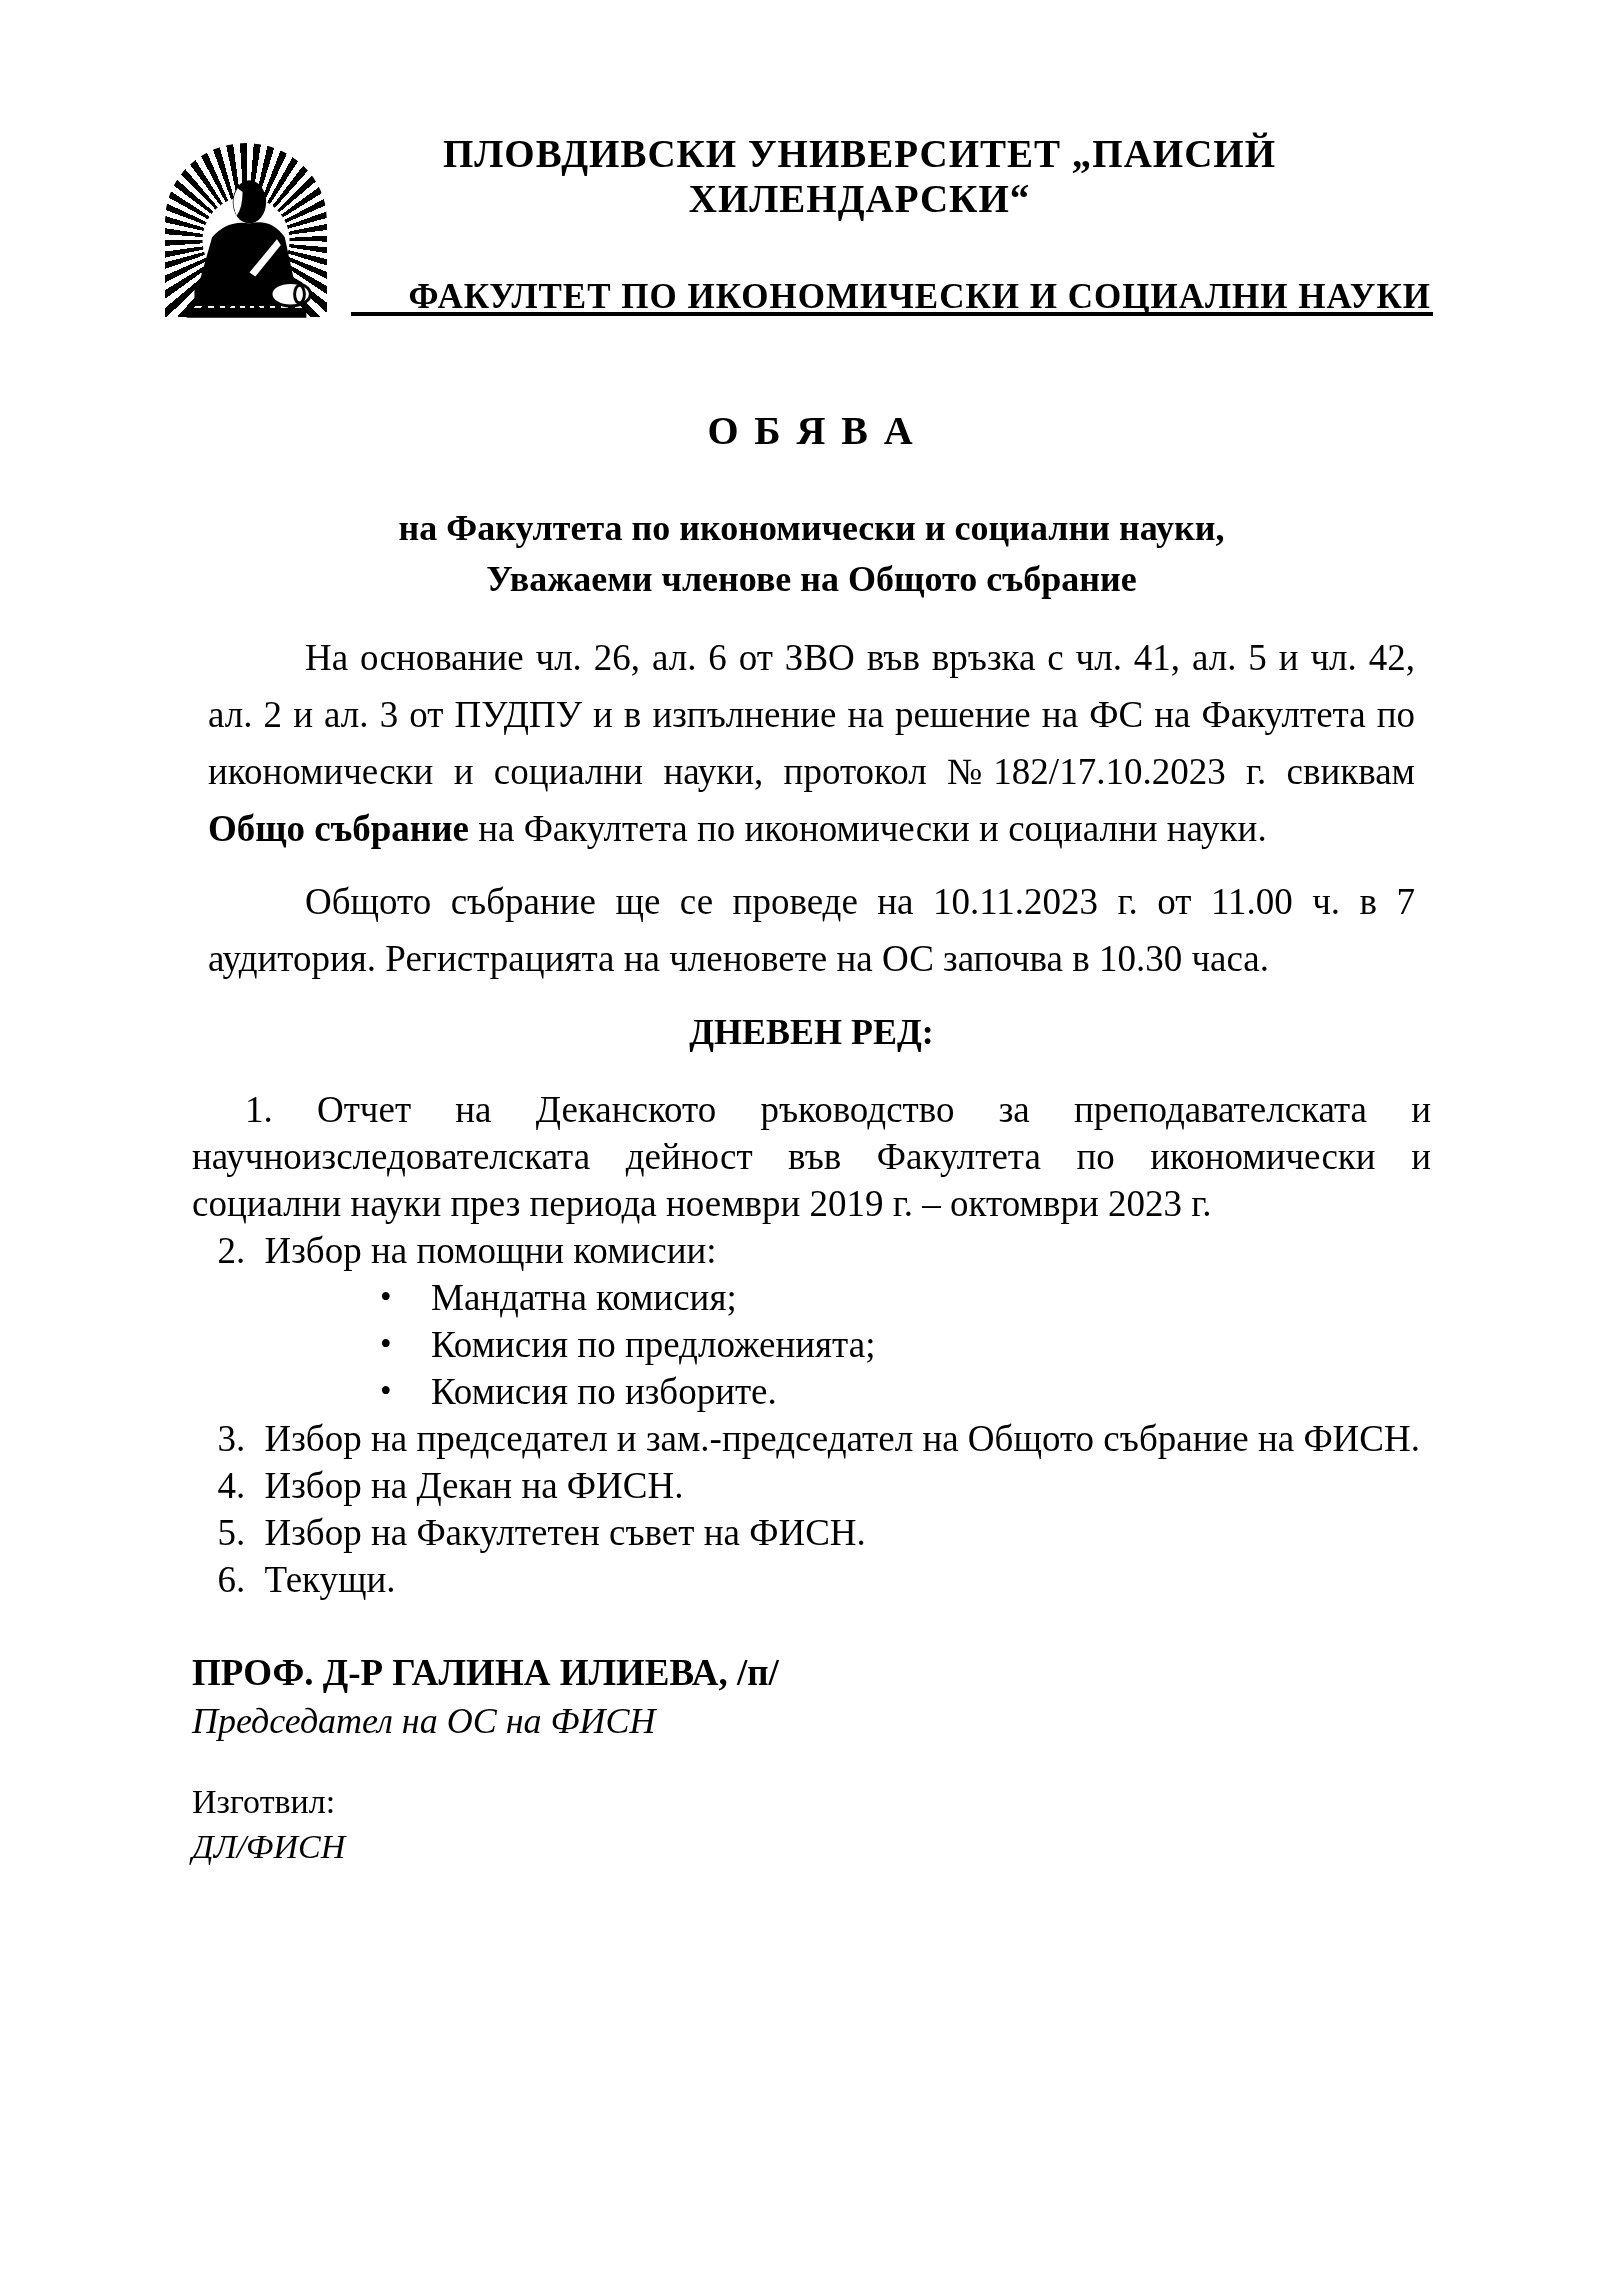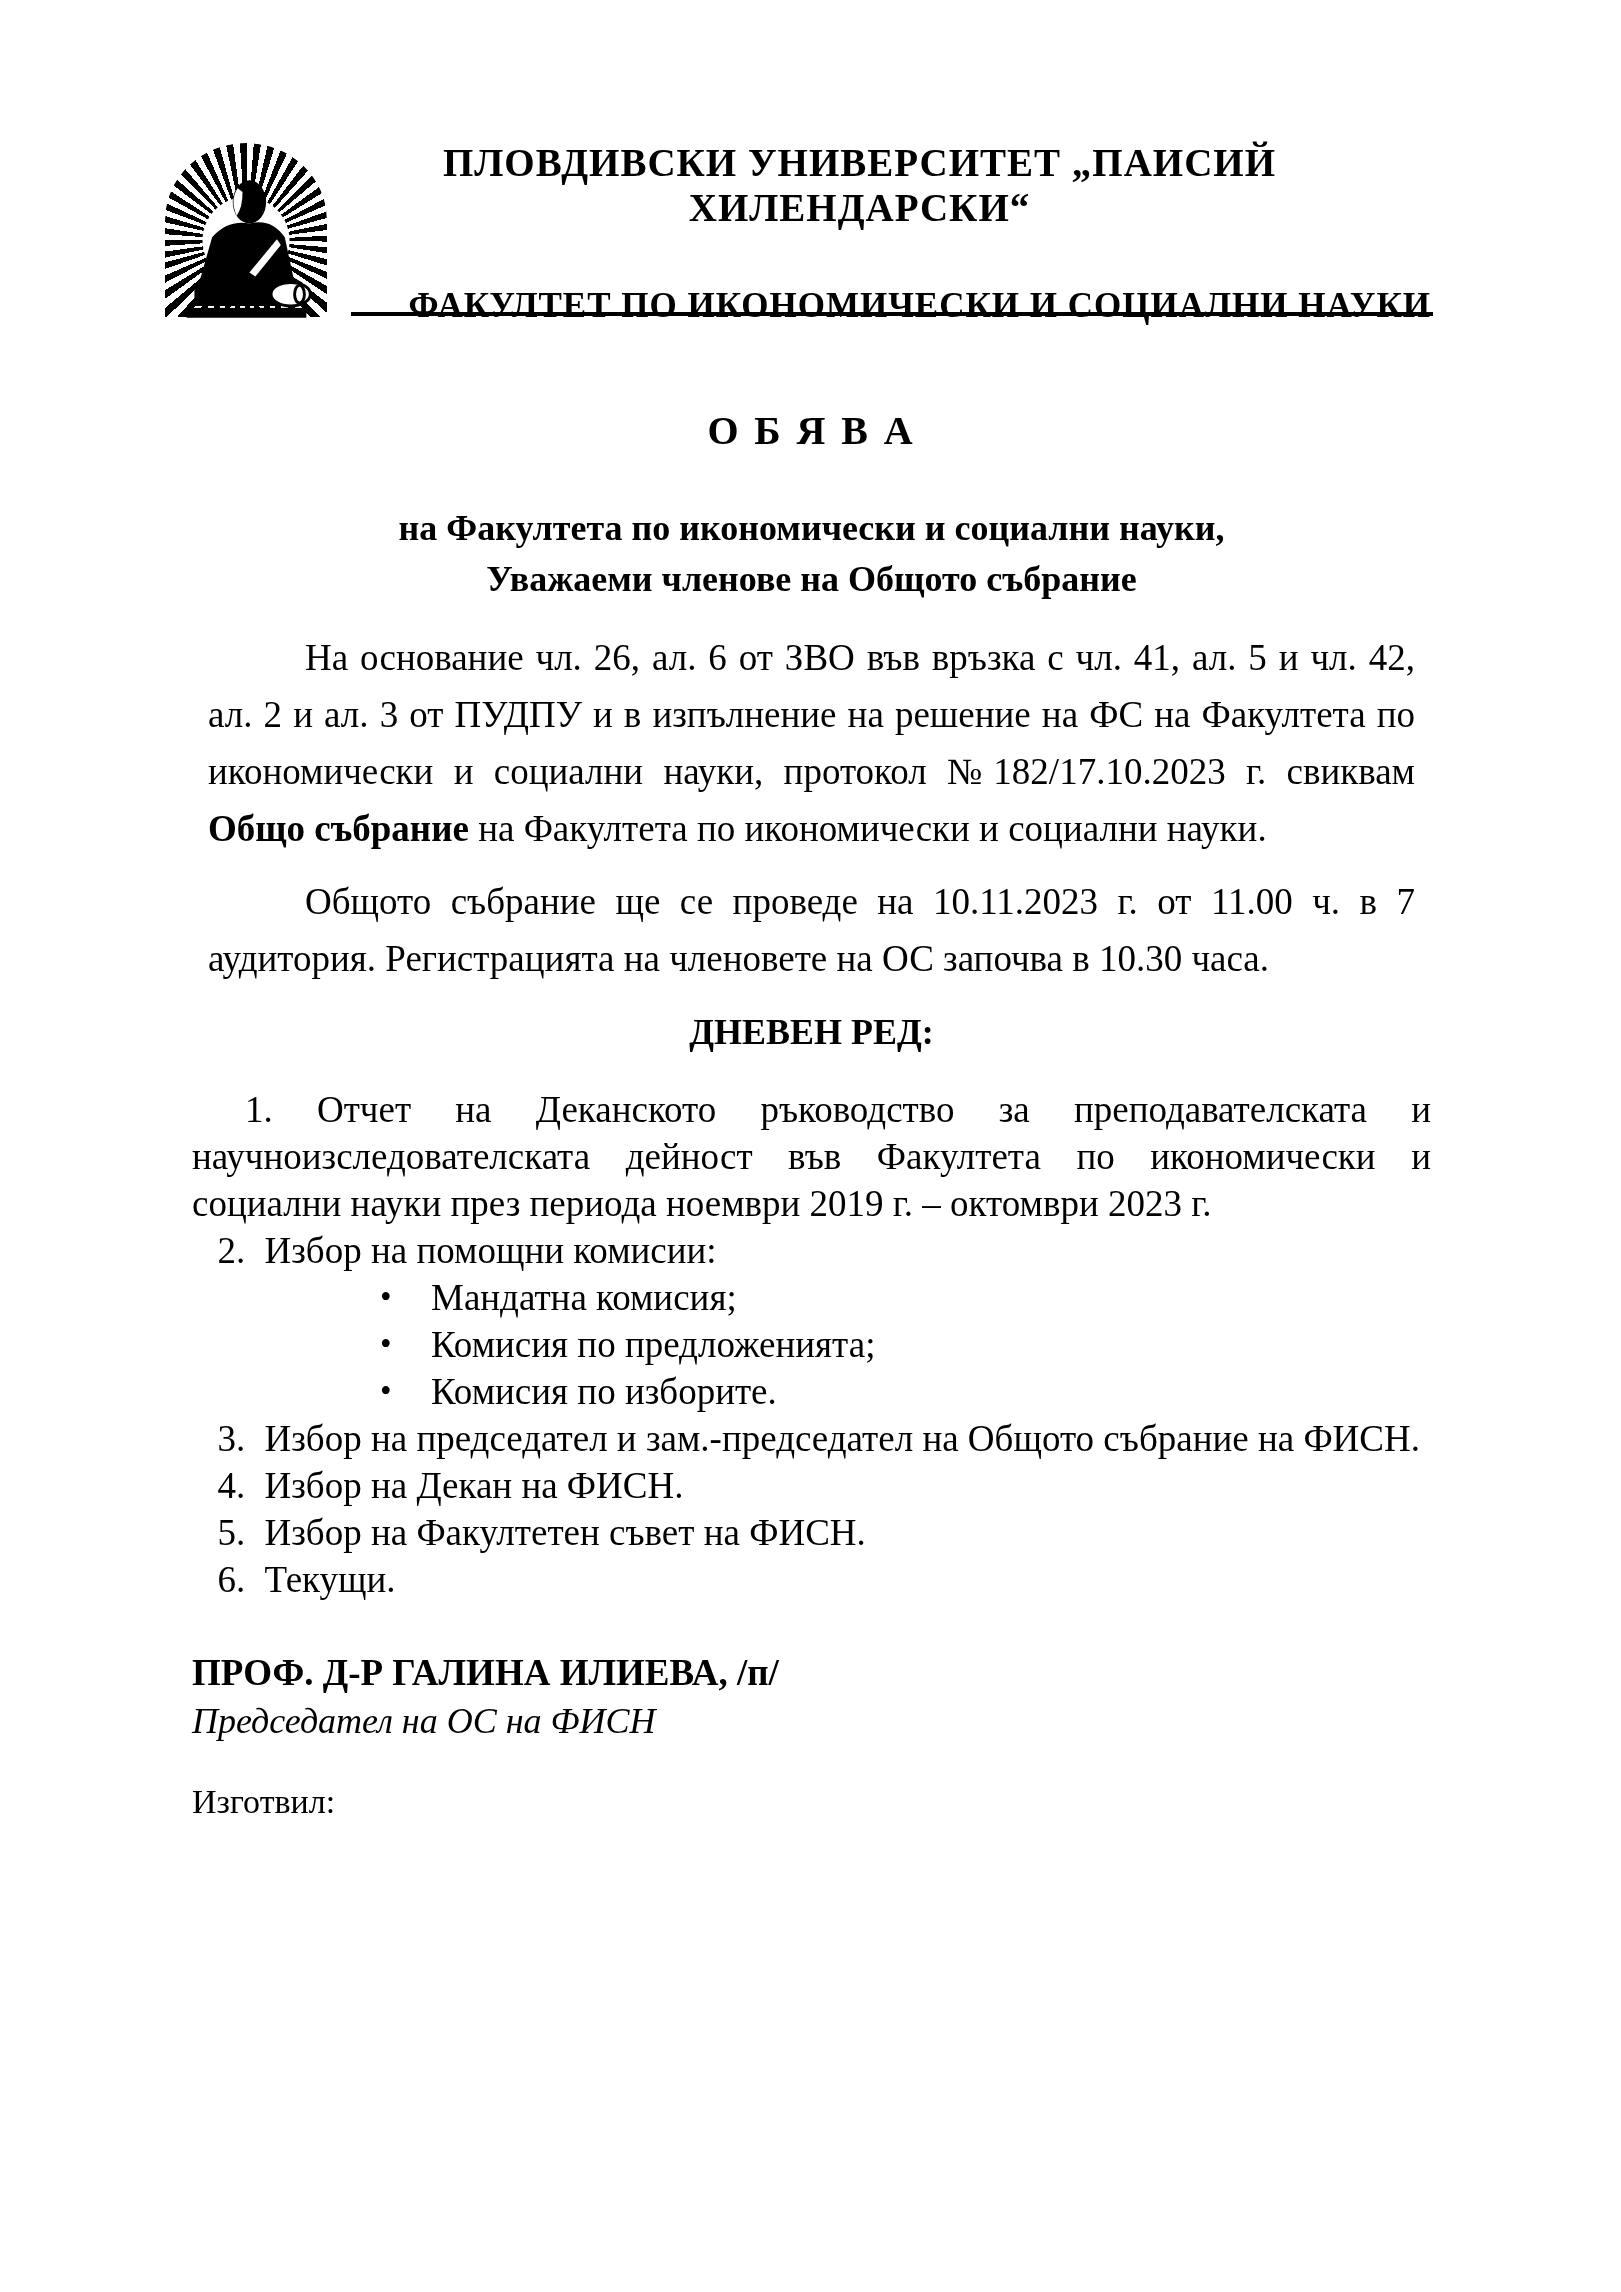--- a/index.html
+++ b/index.html
@@ -18,21 +18,21 @@
   }
   .logo .rays{
     position:absolute;inset:0;
     background:repeating-conic-gradient(from -102deg at 50% 56%, #000 0deg 4.2deg, transparent 4.2deg 8.2deg);
     border-radius:52% 52% 0 0 / 46% 46% 0 0;
     -webkit-mask:radial-gradient(circle at 50% 56%, transparent 0 43px, #000 44px);
             mask:radial-gradient(circle at 50% 56%, transparent 0 43px, #000 44px);
   }
   .logo svg{position:absolute;inset:0;}
   .header-text{
-    position:absolute;left:288px;right:190px;top:140px;
+    position:absolute;left:288px;right:190px;top:131px;
     text-align:center;font-weight:bold;
   }
   .univ-line{font-size:39px;line-height:45px;letter-spacing:1px;}
   .fac-line{font-size:35px;line-height:41px;margin-top:55px;letter-spacing:1px;text-align:right;}
   .header-rule{
     position:absolute;left:351px;top:312px;width:1082px;height:3.9px;background:#000;
   }
   
   .main{position:absolute;left:192px;top:0;width:1239px;}
   .doc-title{
@@ -140,18 +140,19 @@
       </div>
     </div>
 
     <div class="sig">
       <div class="sig-name">ПРОФ. Д-Р ГАЛИНА ИЛИЕВА, /п/</div>
       <div class="sig-role">Председател на ОС на ФИСН</div>
     </div>
 
     <div class="prepared">
       <div>Изготвил:</div>
+      <div class="prepared-by">ДЛ/ФИСН</div>
     </div>
 
 
   </div>
 </div>
 
 
 </body></html>

